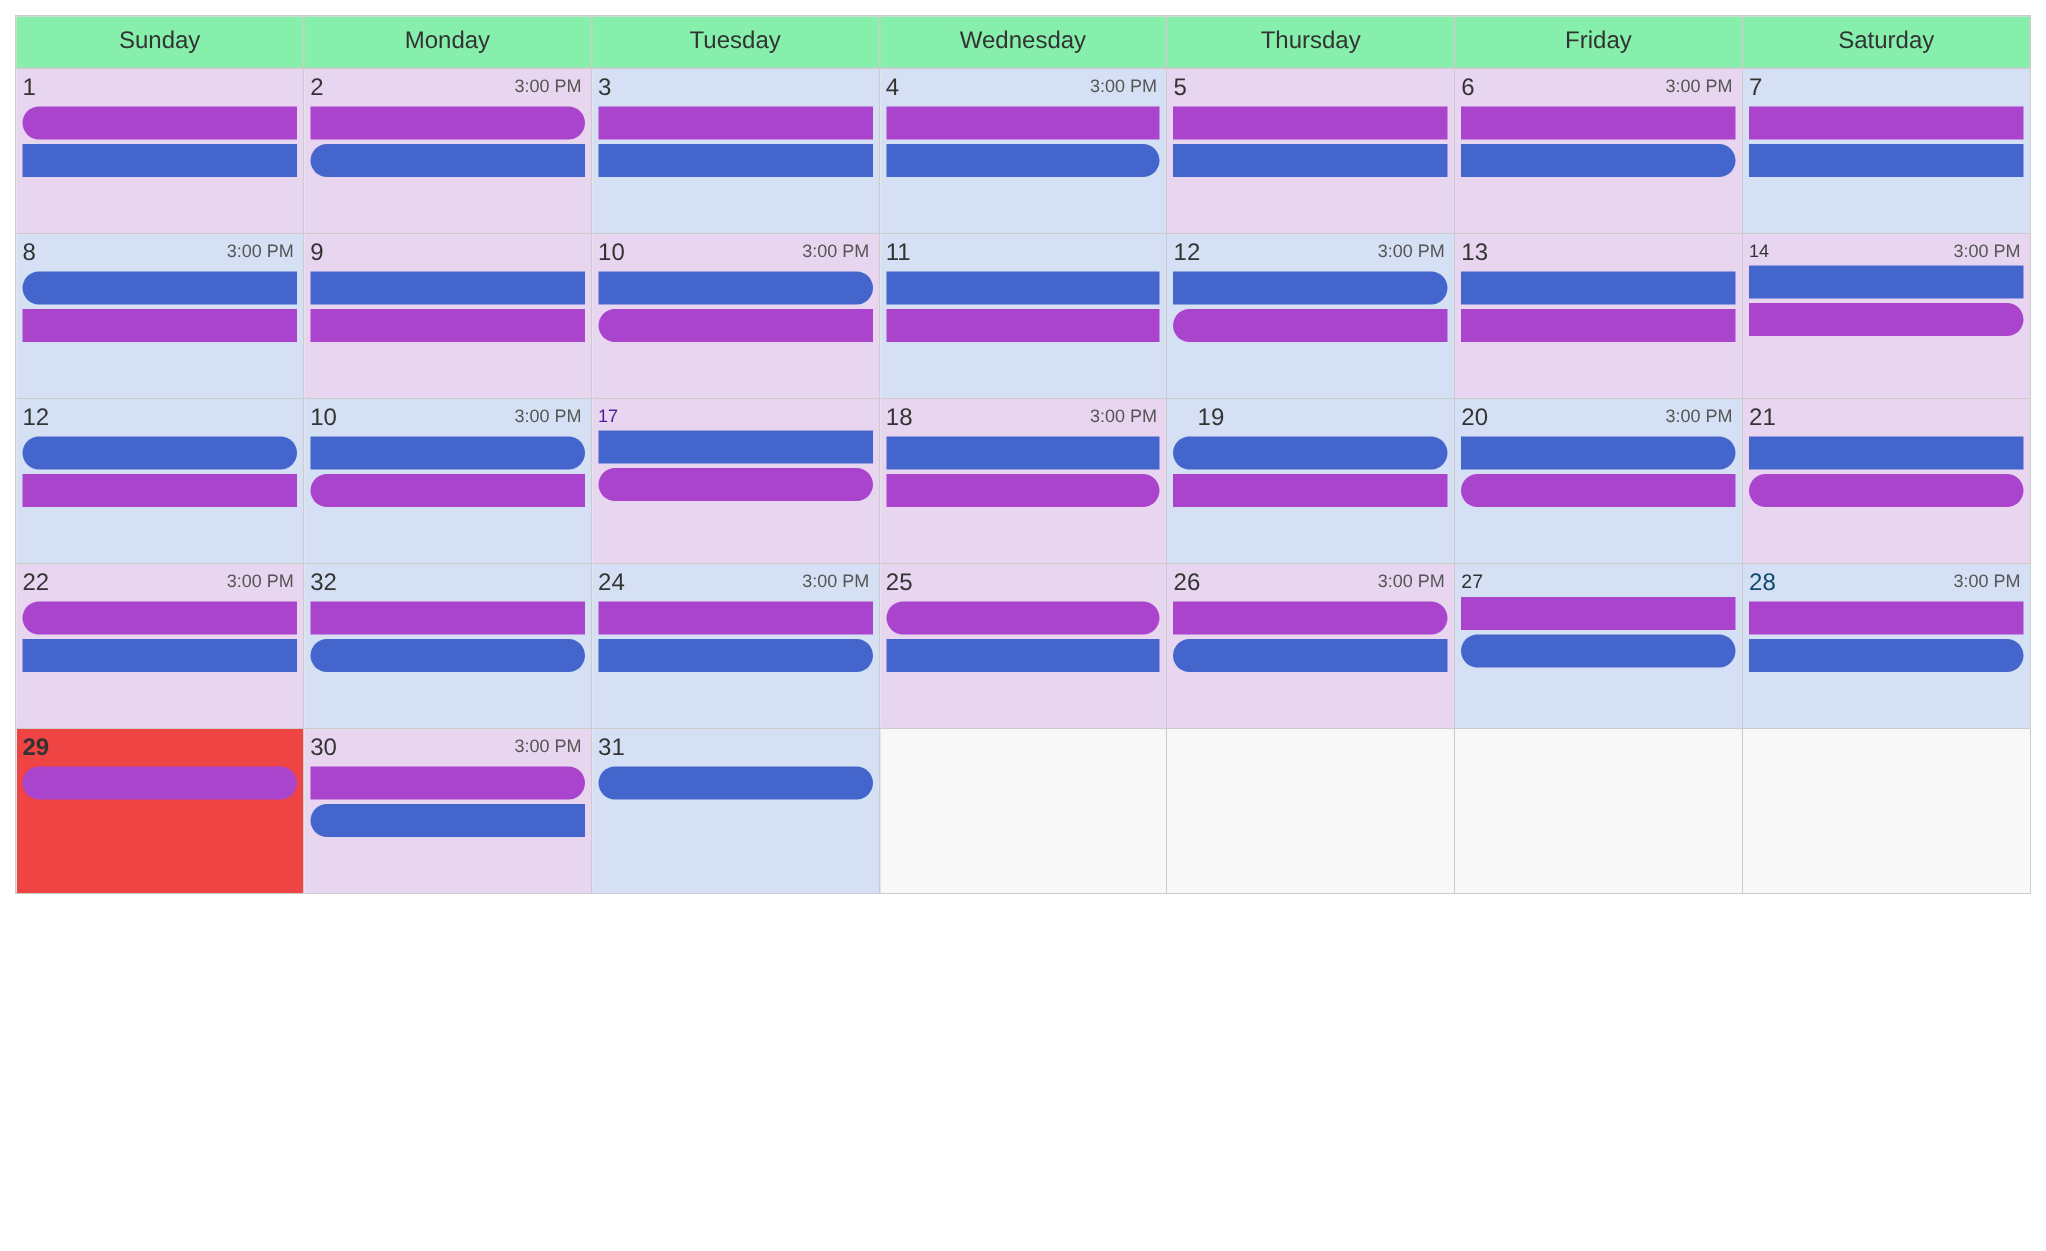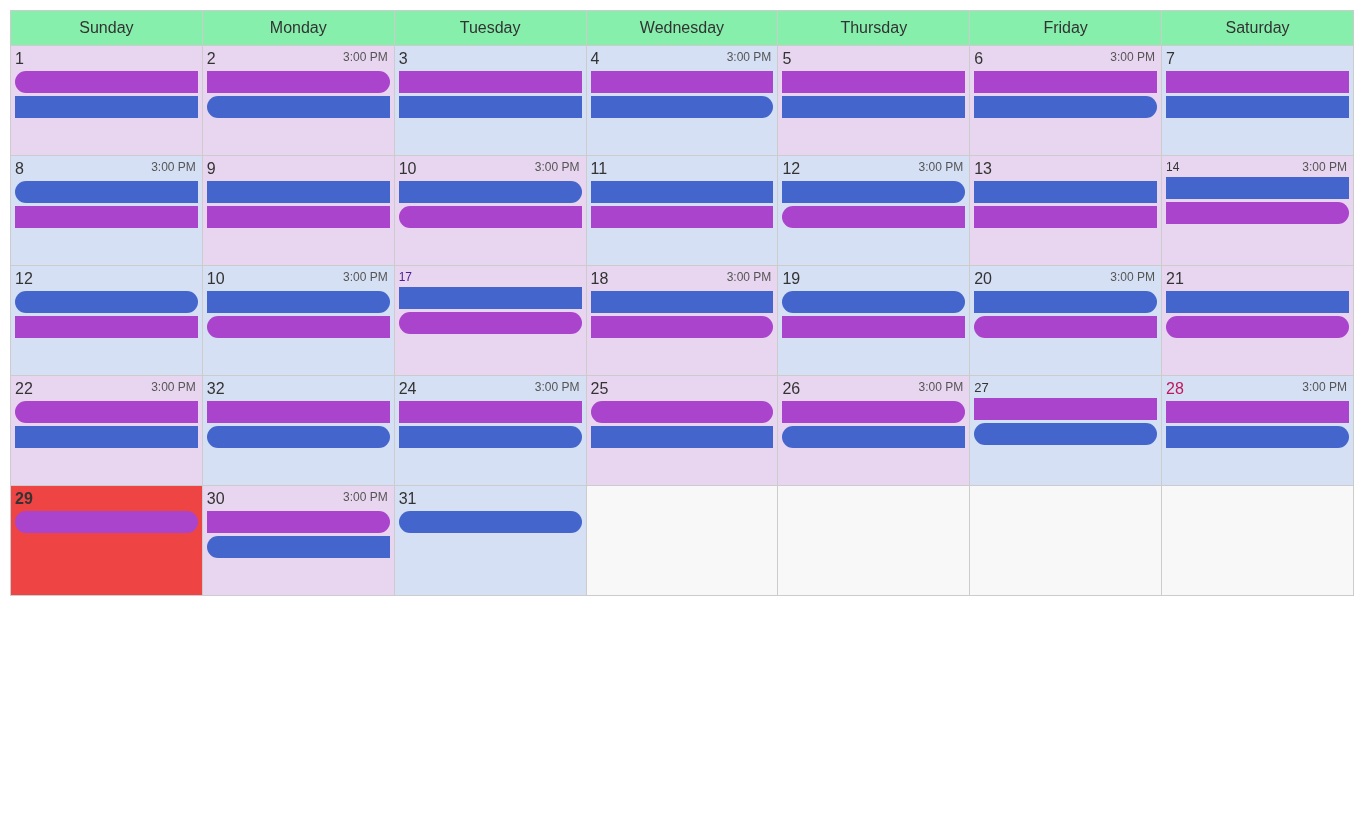--- a/index.html
+++ b/index.html
@@ -158,21 +158,21 @@
             <div style="height:22px;background:#4466cc;border-radius:0;margin-top:3px;"></div>
             <div style="height:22px;background:#aa44cc;border-radius:11px;margin-top:3px;"></div>
           </td>
           <td style="background-color: rgb(232, 214, 240); position: relative;">
             <div style="font-size:16px;color:#333;">18</div>
             <div style="font-size:12px;color:#555;text-align:right;position:absolute;right:6px;top:4px;">3:00 PM</div>
             <div style="height:22px;background:#4466cc;border-radius:0;margin-top:3px;"></div>
             <div style="height:22px;background:#aa44cc;border-radius:0 11px 11px 0;margin-top:3px;"></div>
           </td>
           <td style="background-color: rgb(214, 224, 245); position: relative;">
-            <div style="font-size:16px;color:#333;">19</div>
+            <div style="font-size:16px;color:#333;margin-left:16px;">19</div>
             <div style="height:22px;background:#4466cc;border-radius:11px;margin-top:3px;"></div>
             <div style="height:22px;background:#aa44cc;border-radius:0;margin-top:3px;"></div>
           </td>
           <td style="background-color: rgb(214, 224, 245); position: relative;">
             <div style="font-size:16px;color:#333;">20</div>
             <div style="font-size:12px;color:#555;text-align:right;position:absolute;right:6px;top:4px;">3:00 PM</div>
             <div style="height:22px;background:#4466cc;border-radius:0 11px 11px 0;margin-top:3px;"></div>
             <div style="height:22px;background:#aa44cc;border-radius:11px 0 0 11px;margin-top:3px;"></div>
           </td>
           <td style="background-color: rgb(232, 214, 240); position: relative;">
@@ -209,21 +209,21 @@
             <div style="font-size:12px;color:#555;text-align:right;position:absolute;right:6px;top:4px;">3:00 PM</div>
             <div style="height:22px;background:#aa44cc;border-radius:0 11px 11px 0;margin-top:3px;"></div>
             <div style="height:22px;background:#4466cc;border-radius:11px 0 0 11px;margin-top:3px;"></div>
           </td>
           <td style="background-color: rgb(214, 224, 245); position: relative;">
             <div style="font-size:13px;color:#333;">27</div>
             <div style="height:22px;background:#aa44cc;border-radius:0;margin-top:3px;"></div>
             <div style="height:22px;background:#4466cc;border-radius:11px;margin-top:3px;"></div>
           </td>
           <td style="background-color: rgb(214, 224, 245); position: relative;">
-            <div style="font-size:16px;color:#be185d;">28</div>
+            <div style="font-size:16px;color:#0c4a6e;">28</div>
             <div style="font-size:12px;color:#555;text-align:right;position:absolute;right:6px;top:4px;">3:00 PM</div>
             <div style="height:22px;background:#aa44cc;border-radius:0;margin-top:3px;"></div>
             <div style="height:22px;background:#4466cc;border-radius:0 11px 11px 0;margin-top:3px;"></div>
           </td>
         </tr>
         <tr>
           <td style="background-color: #ef4444; position: relative; font-weight: bold;">
             <div style="font-size:16px;color:#333;">29</div>
             <div style="height:22px;background:#aa44cc;border-radius:11px;margin-top:3px;"></div>
           </td>

